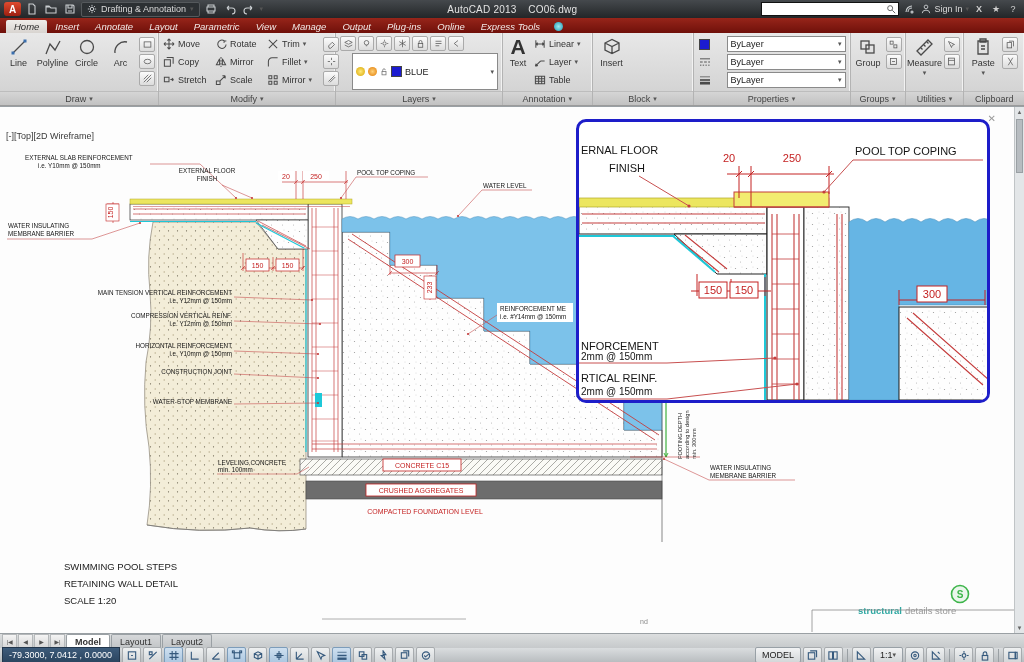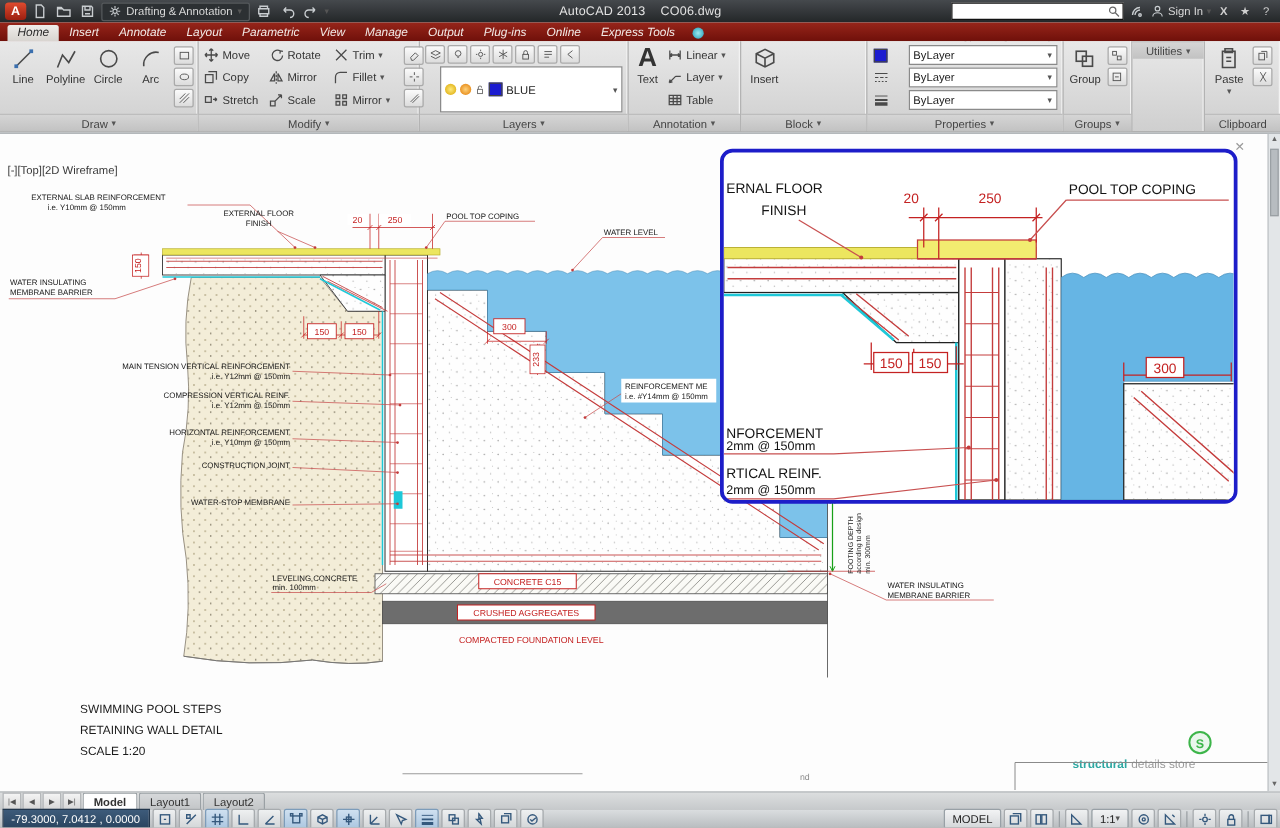--- a/index.html
+++ b/index.html
@@ -511,20 +511,42 @@
             </div>
         </div>
       </div>
       <div class="panel-footer">
           <span>Groups</span>
           <span class="arr">▾</span>
         </div>
     </div>
 
     <div class="panel" style="width:60px">
+      <div class="panel-body">
+        <div class="bigbtn">
+          <svg width="20" height="20" viewBox="0 0 20 20">
+              <path d="M2,14L13,3l4,4L6,18z M6,11l1.5,1.5 M9,8l1.5,1.5 M12,5l1.5,1.5"></path>
+            </svg>
+          <span>Measure</span>
+          <span class="arr">▾</span>
+        </div>
+        <div class="minicol">
+          <div class="mini">
+              <svg width="9" height="9" viewBox="0 0 12 12">
+                <path d="M2,2l4,8l1,-3l3,-1z"></path>
+              </svg>
+            </div>
+          <div class="mini">
+              <svg width="9" height="9" viewBox="0 0 12 12">
+                <rect x="2" y="1.5" width="8" height="9"></rect>
+                <path d="M2,4.5h8"></path>
+              </svg>
+            </div>
+        </div>
+      </div>
       <div class="panel-footer">
           <span>Utilities</span>
           <span class="arr">▾</span>
         </div>
     </div>
 
     <div class="panel" style="width:62px;border-right:0">
       <div class="panel-body">
         <div class="bigbtn">
           <svg width="20" height="20" viewBox="0 0 20 20">

